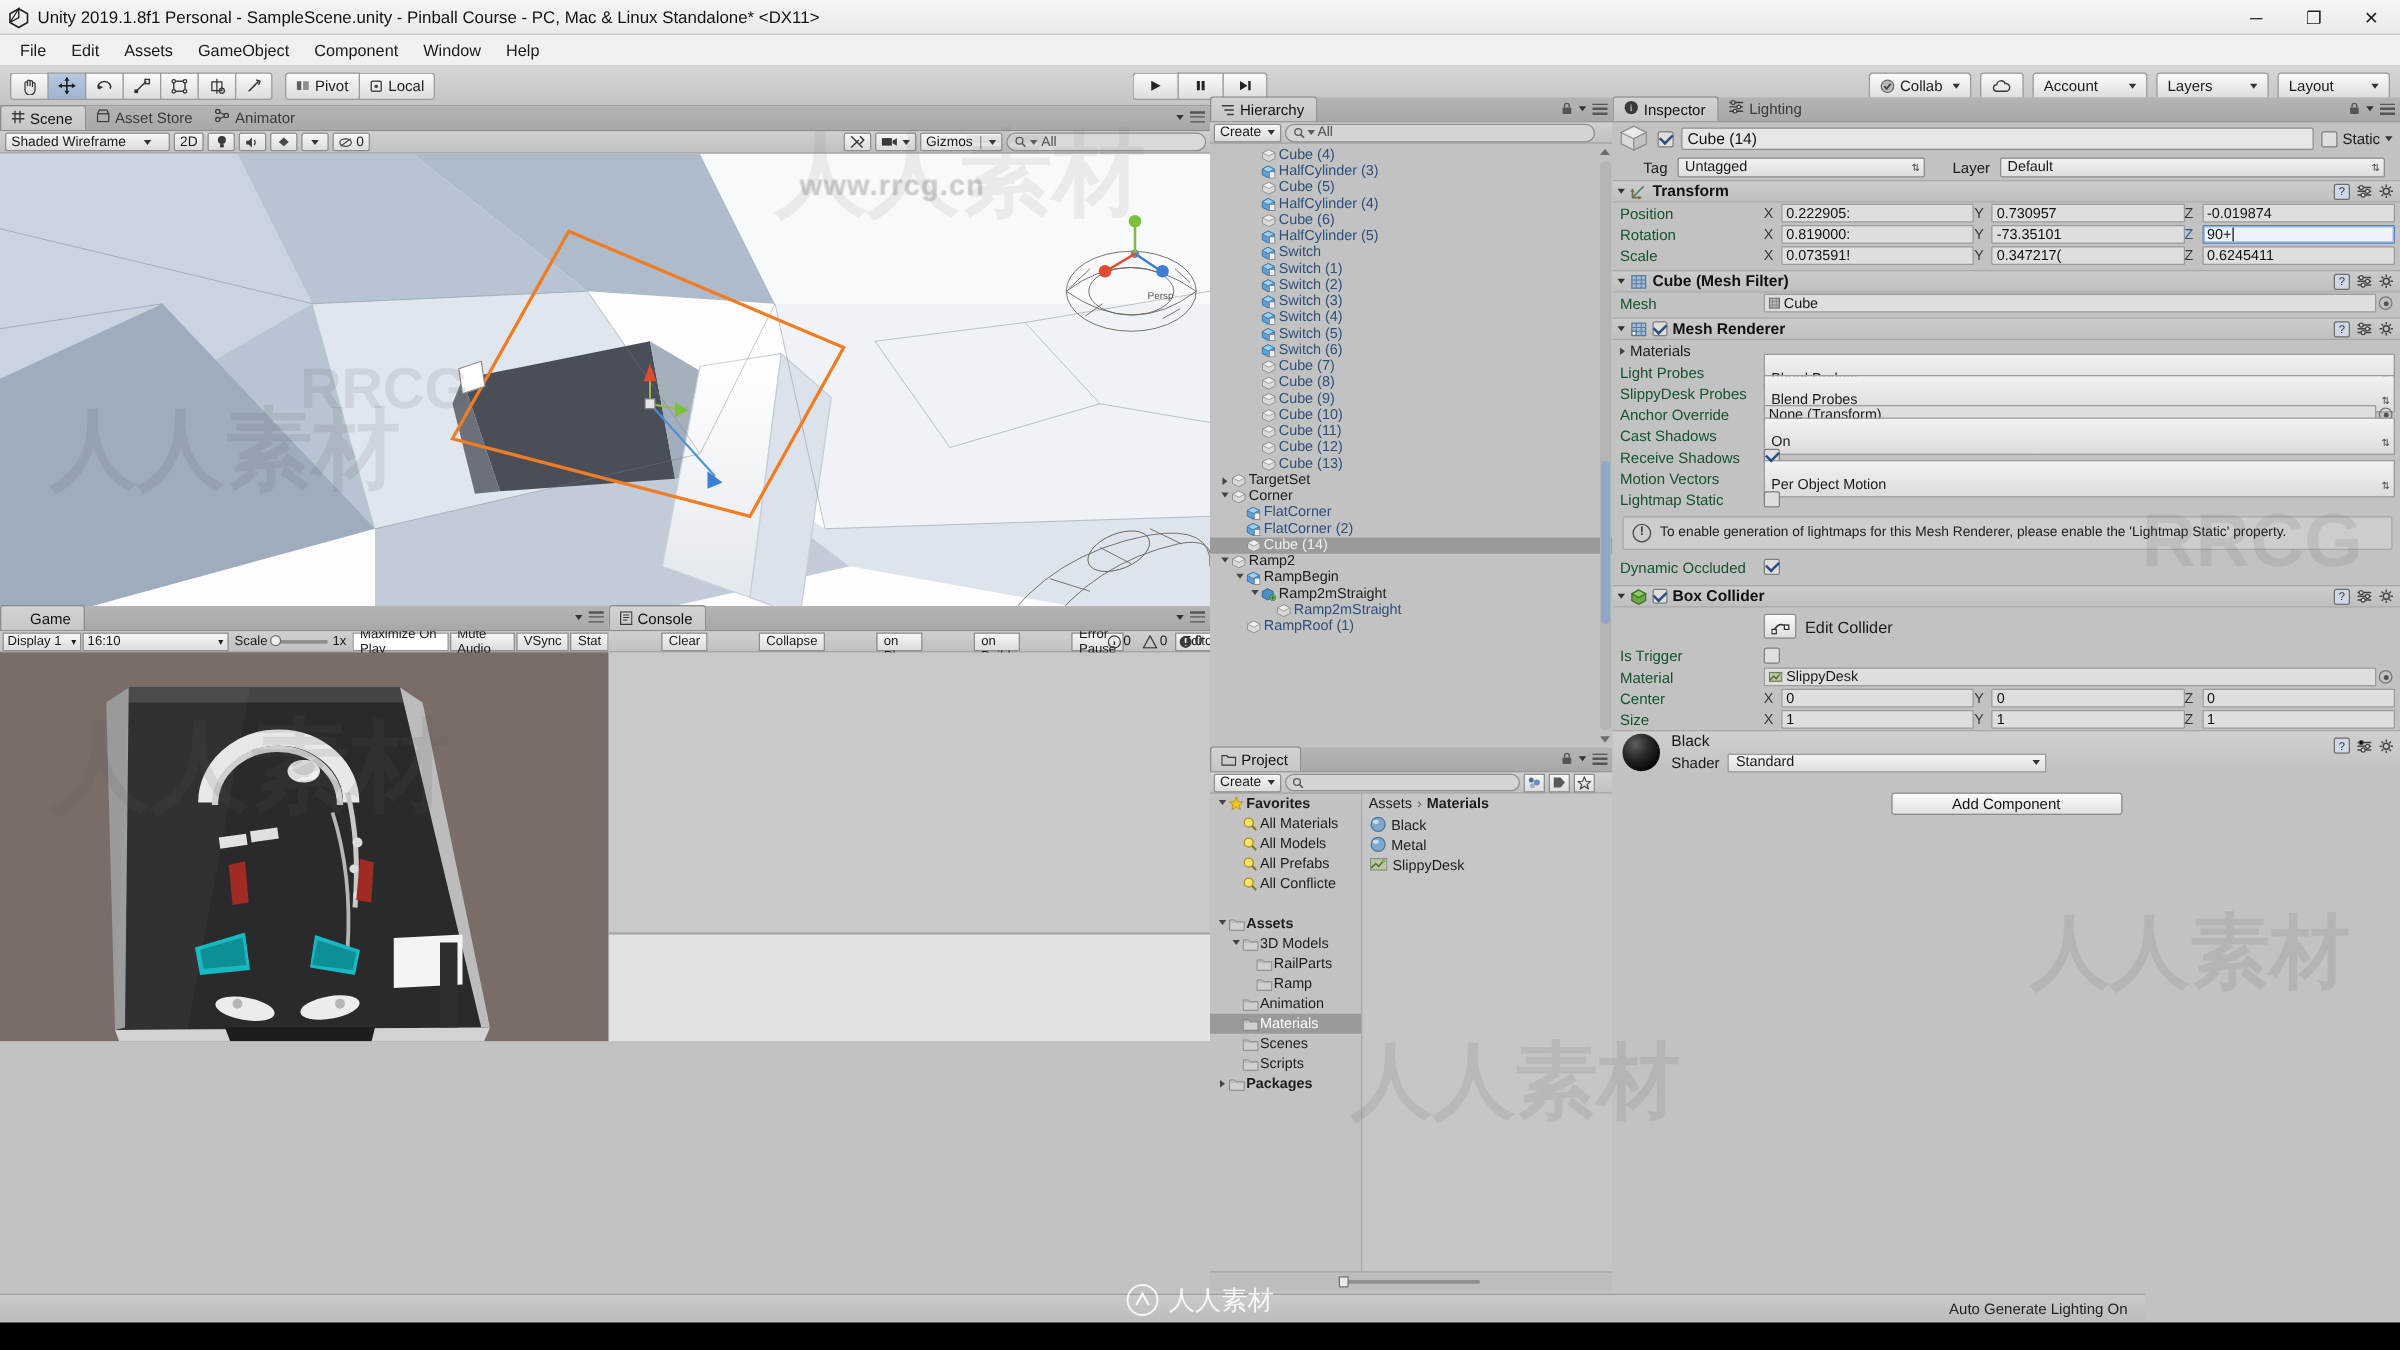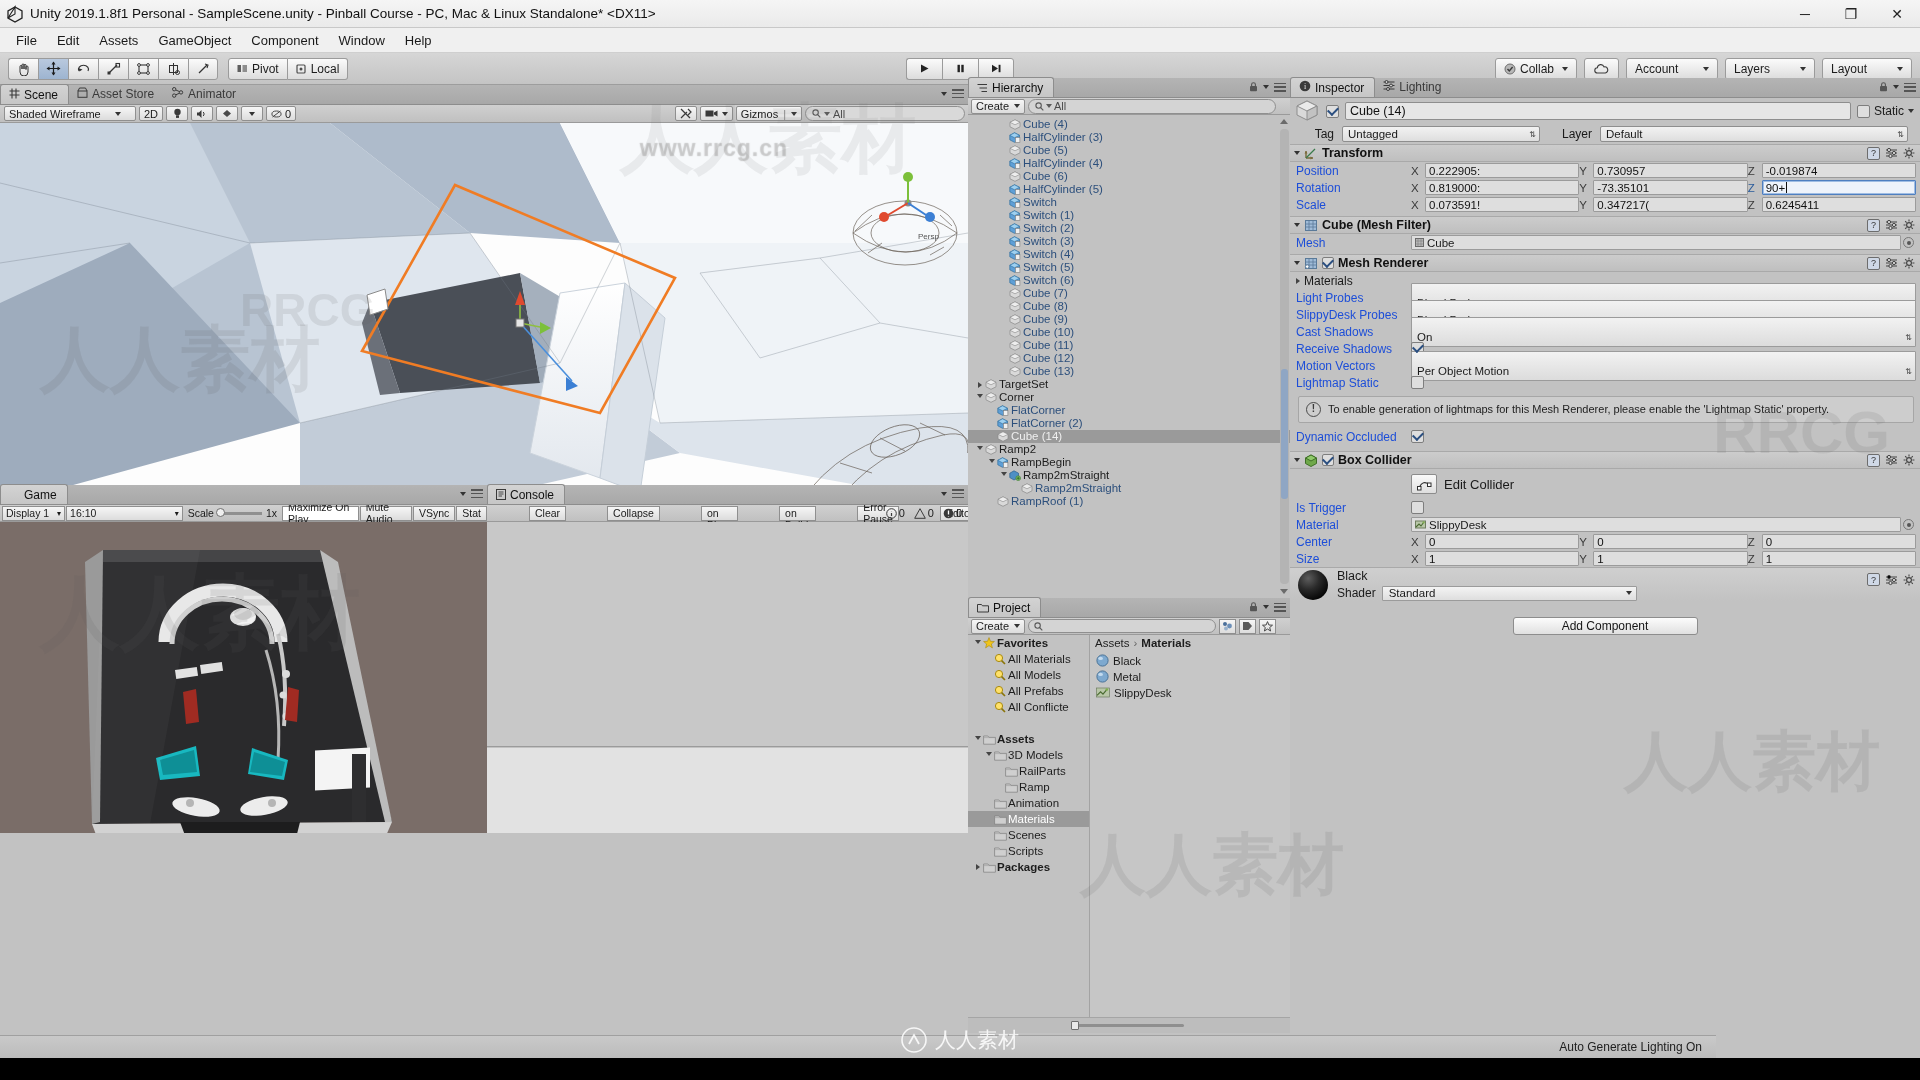--- a/index.html
+++ b/index.html
@@ -195,21 +195,21 @@
             display:flex; align-items:center; justify-content:space-between; padding:0 3px 0 5px; font-size:11.5px; }
   .comp-header {
     height:18px; background:linear-gradient(#cccccc,#bfbfbf); border-top:1px solid #a9a9a9;
     border-bottom:1px solid #a9a9a9; display:flex; align-items:center; gap:4px; padding-left:4px; position:relative;
   }
   .comp-title { font-weight:bold; font-size:12.5px; color:#111; }
   .comp-icons { position:absolute; right:4px; display:flex; align-items:center; gap:5px; }
   .icon-sq { width:13px;height:13px;border:1px solid #6d6d6d; background:#cfd8e6; border-radius:2px;
              font-size:9px;display:flex;align-items:center;justify-content:center; color:#333;}
   .prop-row { height:17px; display:flex; align-items:center; font-size:12px; padding-left:6px; }
-  .prop-label { width:115px; color:#1d4ed8; flex:none; }
+  .prop-label { width:115px; color:#14532d; flex:none; }
   .xyz { display:flex; align-items:center; flex:1; gap:0; padding-right:4px; }
   .xyz .ax { width:14px; text-align:left; color:#3a3a3a; font-size:11.5px; }
   .xyz .ax.hl { color:#2a5b9b; }
   .num-field { flex:1; height:15px; background:#dedede; border:1px solid #9b9b9b; border-radius:1px;
                display:flex; align-items:center; padding:0 3px; font-size:11.5px; color:#111; overflow:hidden; }
   .num-field.focused { background:#eef3fb; border:1px solid #4f7fc0; box-shadow:0 0 0 1px #9fbde4 inset; }
   .caret-bar { display:inline-block; width:1px; height:11px; background:#111; margin-left:1px; }
   .val-dd { flex:1; height:30px; margin-right:4px; border:1px solid #9b9b9b;
             background:linear-gradient(#f2f2f2,#dcdcdc); border-radius:1px;
             display:flex; align-items:center; justify-content:space-between; padding:11px 3px 0 5px; font-size:11.5px; }
@@ -1546,20 +1546,27 @@
             </div>
           </div>
           <div class="prop-row">
             <span class="prop-label">SlippyDesk Probes</span>
             <div class="val-dd">
               <span>Blend Probes</span>
               <span style="font-size:8px;color:#444">⇅</span>
             </div>
           </div>
           <div class="prop-row">
+            <span class="prop-label">Anchor Override</span>
+            <div class="val-obj">
+              <span>None (Transform)</span>
+            </div>
+            <span class="radio-o" style="margin-right:6px"></span>
+          </div>
+          <div class="prop-row">
             <span class="prop-label">Cast Shadows</span>
             <div class="val-dd">
               <span>On</span>
               <span style="font-size:8px;color:#444">⇅</span>
             </div>
           </div>
           <div class="prop-row">
             <span class="prop-label">Receive Shadows</span>
             <div class="cbx checked"></div>
           </div>

